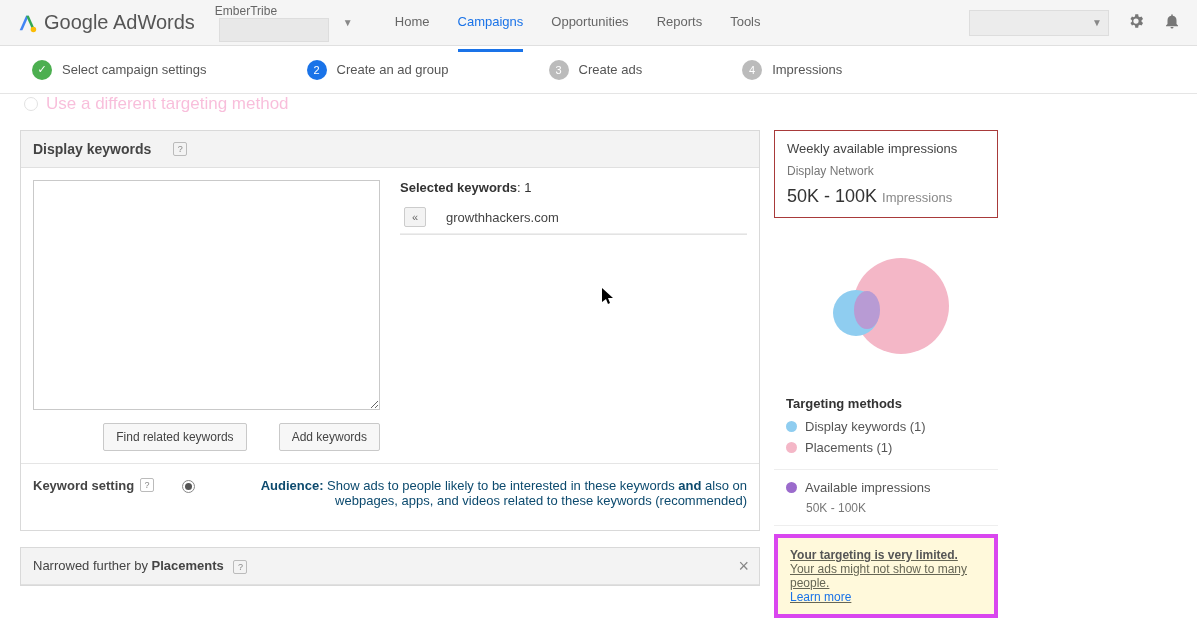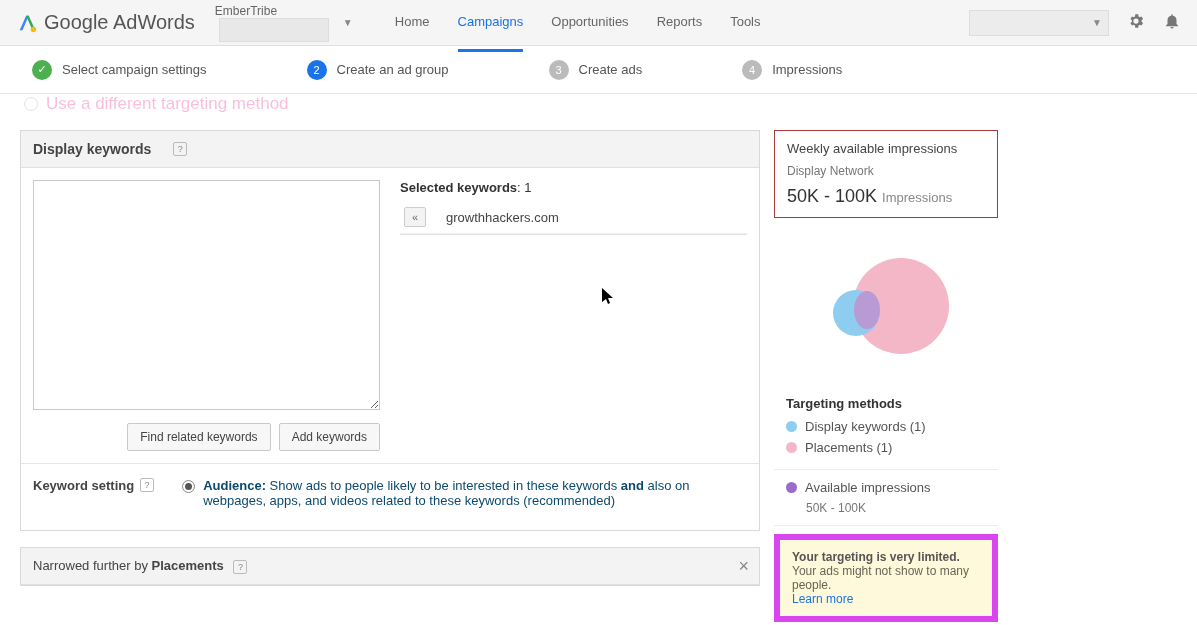--- a/index.html
+++ b/index.html
@@ -31,26 +31,26 @@
 .panel { border: 1px solid #d9d9d9; background: #fff; }
 .panel-header { background: #f3f3f3; border-bottom: 1px solid #e0e0e0; padding: 10px 12px; font-size: 14px; font-weight: bold; color: #444; display:flex; align-items:center; gap:22px;}
 .help-q { display:inline-flex; width:14px; height:14px; border:1px solid #bbb; border-radius:2px; font-size:9px; align-items:center; justify-content:center; color:#888; font-weight:normal;}
 .panel-body { padding: 12px; display:flex; gap: 20px; }
 .kw-left { flex: 1; }
 .label-row { font-size: 13px; margin-bottom: 6px; }
 .label-row b { font-weight: bold; color: #333; }
 .label-row .hint { color: #999; font-weight: normal; }
 .kw-textarea { width: 100%; height: 230px; border: 1px solid #c9c9c9; resize: both; font-family: Arial; font-size: 13px; padding: 4px; }
 .kw-buttons { text-align: right; margin-top: 10px; display:flex; gap:8px; justify-content:flex-end;}
-.btn { background: #f7f7f7; border: 1px solid #c9c9c9; padding: 6px 12px; font-size: 12px; color: #444; cursor: pointer; border-radius:2px;}
+.btn { background: #f7f7f7; border: 1px solid #c9c9c9; padding: 6px 12px; font-size: 12px; color: #444; cursor: pointer; border-radius:2px;margin-left:24px;}
 .kw-right { flex: 1; }
 .selected-list { border-bottom: 1px solid #e3e3e3; }
 .sel-item { display: flex; align-items: center; gap: 20px; padding: 6px 4px; border-bottom: 1px solid #eee; font-size: 13px; color:#444;}
 .sel-remove { width: 22px; height: 20px; border:1px solid #ccc; border-radius:2px; display:flex; align-items:center; justify-content:center; font-size:11px; color:#666; cursor:pointer; background:#f3f3f3;}
-.kw-setting { border-top: 1px solid #e5e5e5; padding: 14px 12px; display:flex; gap:28px;}
+.kw-setting { border-top: 1px solid #e5e5e5; padding: 14px 12px; display:flex; gap:28px;text-align:right;}
 .kw-setting-left { font-size:13px; font-weight:bold; color:#444; display:flex; align-items:flex-start; gap:6px;}
 .kw-setting-right { flex:1; font-size:13px; color:#0c4a6e; }
 .radio-row { display:flex; gap:8px; align-items:flex-start; margin-bottom:8px;}
 .radio { width:13px; height:13px; border:1px solid #888; border-radius:50%; display:inline-flex; align-items:center; justify-content:center; margin-top:2px; flex-shrink:0;}
 .radio.on::after { content:''; width:7px; height:7px; background:#555; border-radius:50%;}
 .narrowed { margin-top: 16px; border:1px solid #d9d9d9;}
 .narrowed-head { background:#f3f3f3; padding:10px 12px; border-bottom:1px solid #e0e0e0; font-size:13px; color:#444; position:relative;}
 .narrowed-head .close-x { position:absolute; right:10px; top:8px; font-size:18px; color:#888; cursor:pointer;}
 .right-col { width: 224px; }
 .impress-box { border:1px solid #a83a3a; padding:10px 12px; }
@@ -61,21 +61,21 @@
 .venn { display:flex; justify-content:center; padding: 30px 0 10px;}
 .targeting { padding: 8px 12px; border-bottom:1px solid #eee; margin-top:10px;}
 .targeting h4 { font-size:13px; font-weight:bold; color:#333; margin-bottom:8px;}
 .dot-row { display:flex; align-items:center; gap:8px; font-size:13px; color:#555; margin-bottom:6px;}
 .dot { width:11px; height:11px; border-radius:50%; display:inline-block;}
 .dot.blue { background:#8fcdf0;}
 .dot.pink { background:#f4b7c7;}
 .dot.purple { background:#9b6bcc;}
 .avail { padding: 10px 12px; border-bottom:1px solid #eee;}
 .avail-sub { font-size:12px; color:#777; margin-left:20px;}
-.warn { background:#fff9db; border:6px solid #d946ef; padding:10px 12px; font-size:12px; color:#665; margin-top:8px;}
+.warn { background:#fff9db; border:4px solid #d946ef; padding:10px 12px; font-size:12px; color:#665; margin-top:8px;text-decoration:underline;}
 .warn b { color:#555;}
 .warn a { color:#1a73e8; text-decoration:none;}
 .cursor-arrow { position:absolute; left:602px; top:288px; pointer-events:none;}
 </style>
 </head>
 <body>
 
 <div class="topbar">
   <div class="logo">
     <svg viewBox="0 0 24 24">

